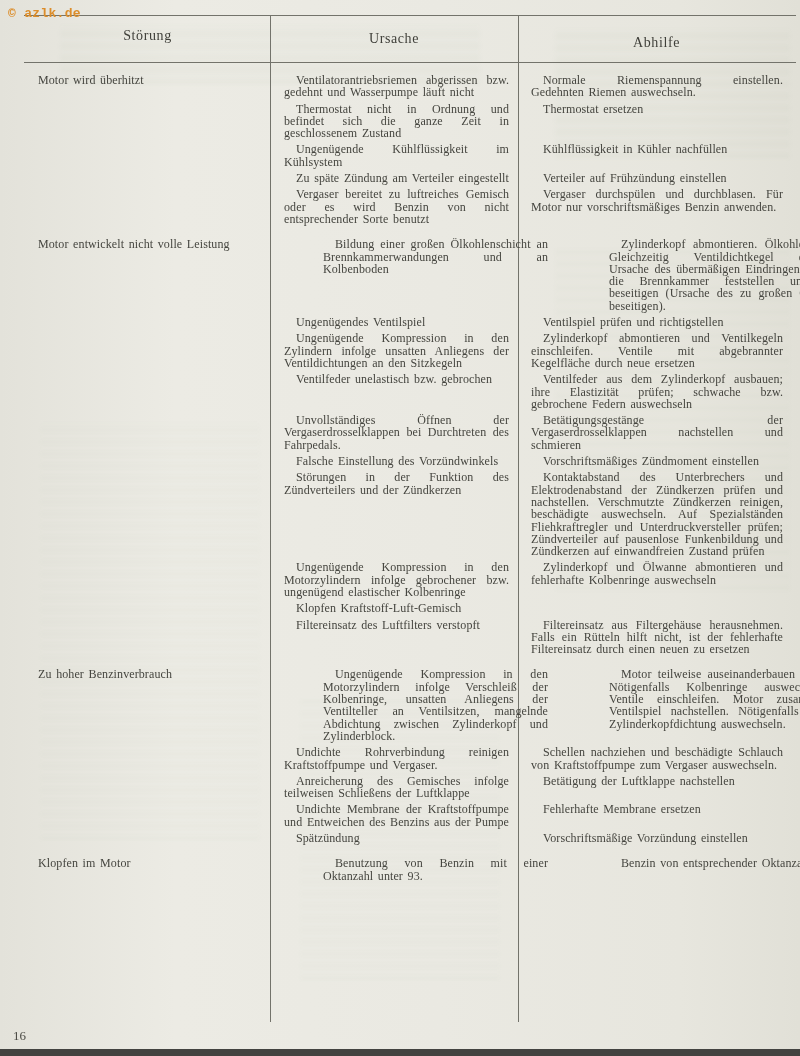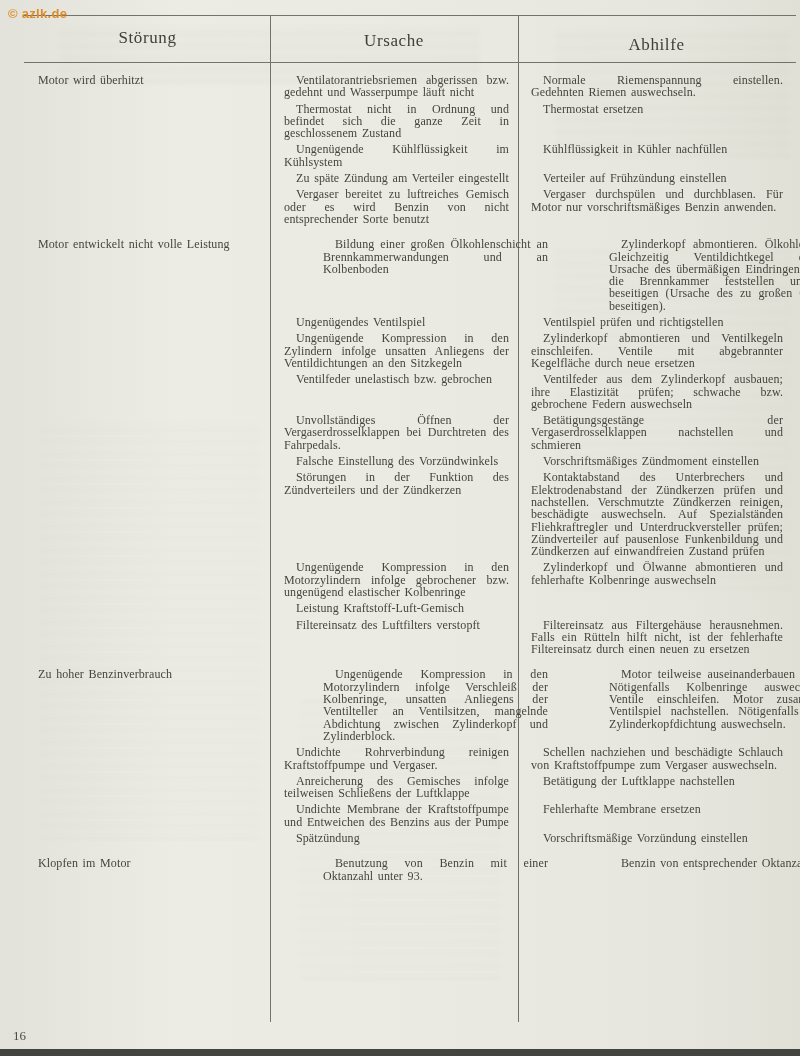--- a/index.html
+++ b/index.html
@@ -26,21 +26,21 @@
   }
   .ghost.g1 { left: 555px; top: 28px;  width: 235px; height: 130px; }
   .ghost.g2 { left: 60px;  top: 24px;  width: 420px; height: 60px;  }
   .ghost.g3 { left: 555px; top: 250px; width: 235px; height: 340px; opacity: 0.35; }
   .ghost.g4 { left: 40px;  top: 420px; width: 220px; height: 420px; opacity: 0.3; }
   .ghost.g5 { left: 300px; top: 700px; width: 200px; height: 280px; opacity: 0.3; }
 
   .watermark {
     position: absolute;
     left: 8px; top: 6px;
-    font-family: Liberation Sans, sans-serif;
+    font-family: Liberation Mono, monospace;
     font-size: 13px;
     font-weight: bold;
     color: #dc8d2a;
     letter-spacing: 0.3px;
     z-index: 5;
   }
 
   .rule {
     position: absolute;
     left: 24px; width: 772px; height: 1px;
@@ -60,21 +60,21 @@
 
   .thead {
     position: absolute;
     left: 25px; top: 16px;
     width: 770px; height: 46px;
     display: grid;
     grid-template-columns: 245px 248px 277px;
   }
   .th {
     text-align: center;
-    font-size: 17px;
+    font-size: 14px;
     letter-spacing: 0.6px;
     color: #3f3f39;
   }
   .th.h-stoerung { padding-top: 12px; }
   .th.h-ursache  { padding-top: 15px; }
   .th.h-abhilfe  { padding-top: 19px; }
 
   .tbody {
     position: absolute;
     left: 25px; top: 74px;
@@ -199,21 +199,21 @@
         <div class="cell c-ursache">Störungen in der Funktion des Zündverteilers und der Zündkerzen</div>
         <div class="cell c-abhilfe">Kontaktabstand des Unterbrechers und Elektrodenabstand der Zündkerzen prüfen und nachstellen. Verschmutzte Zündkerzen reinigen, beschädigte auswechseln. Auf Spezialständen Fliehkraftregler und Unterdruckversteller prüfen; Zündverteiler auf pausenlose Funkenbildung und Zündkerzen auf einwandfreien Zustand prüfen</div>
       </div>
       <div class="trow">
         <div class="cell c-stoerung"></div>
         <div class="cell c-ursache">Ungenügende Kompression in den Motorzylindern infolge gebrochener bzw. ungenügend elastischer Kolbenringe</div>
         <div class="cell c-abhilfe">Zylinderkopf und Ölwanne abmontieren und fehlerhafte Kolbenringe auswechseln</div>
       </div>
       <div class="trow">
         <div class="cell c-stoerung"></div>
-        <div class="cell c-ursache">Leistung Kraftstoff-Luft-Gemisch</div>
+        <div class="cell c-ursache">Klopfen Kraftstoff-Luft-Gemisch</div>
       </div>
       <div class="trow">
         <div class="cell c-stoerung"></div>
         <div class="cell c-ursache">Filtereinsatz des Luftfilters verstopft</div>
         <div class="cell c-abhilfe">Filtereinsatz aus Filtergehäuse herausnehmen. Falls ein Rütteln hilft nicht, ist der fehlerhafte Filtereinsatz durch einen neuen zu ersetzen</div>
       </div>
       <div class="trow group-start">
         <div class="cell c-stoerung">Zu hoher Benzinverbrauch</div>
         <div class="cell c-ursache">Ungenügende Kompression in den Motorzylindern infolge Verschleiß der Kolbenringe, unsatten Anliegens der Ventilteller an Ventilsitzen, mangelnde Abdichtung zwischen Zylinderkopf und Zylinderblock.</div>
         <div class="cell c-abhilfe">Motor teilweise auseinanderbauen und prüfen. Nötigenfalls Kolbenringe auswechseln und Ventile einschleifen. Motor zusammenbauen, Ventilspiel nachstellen. Nötigenfalls fehlerhafte Zylinderkopfdichtung auswechseln.</div>

